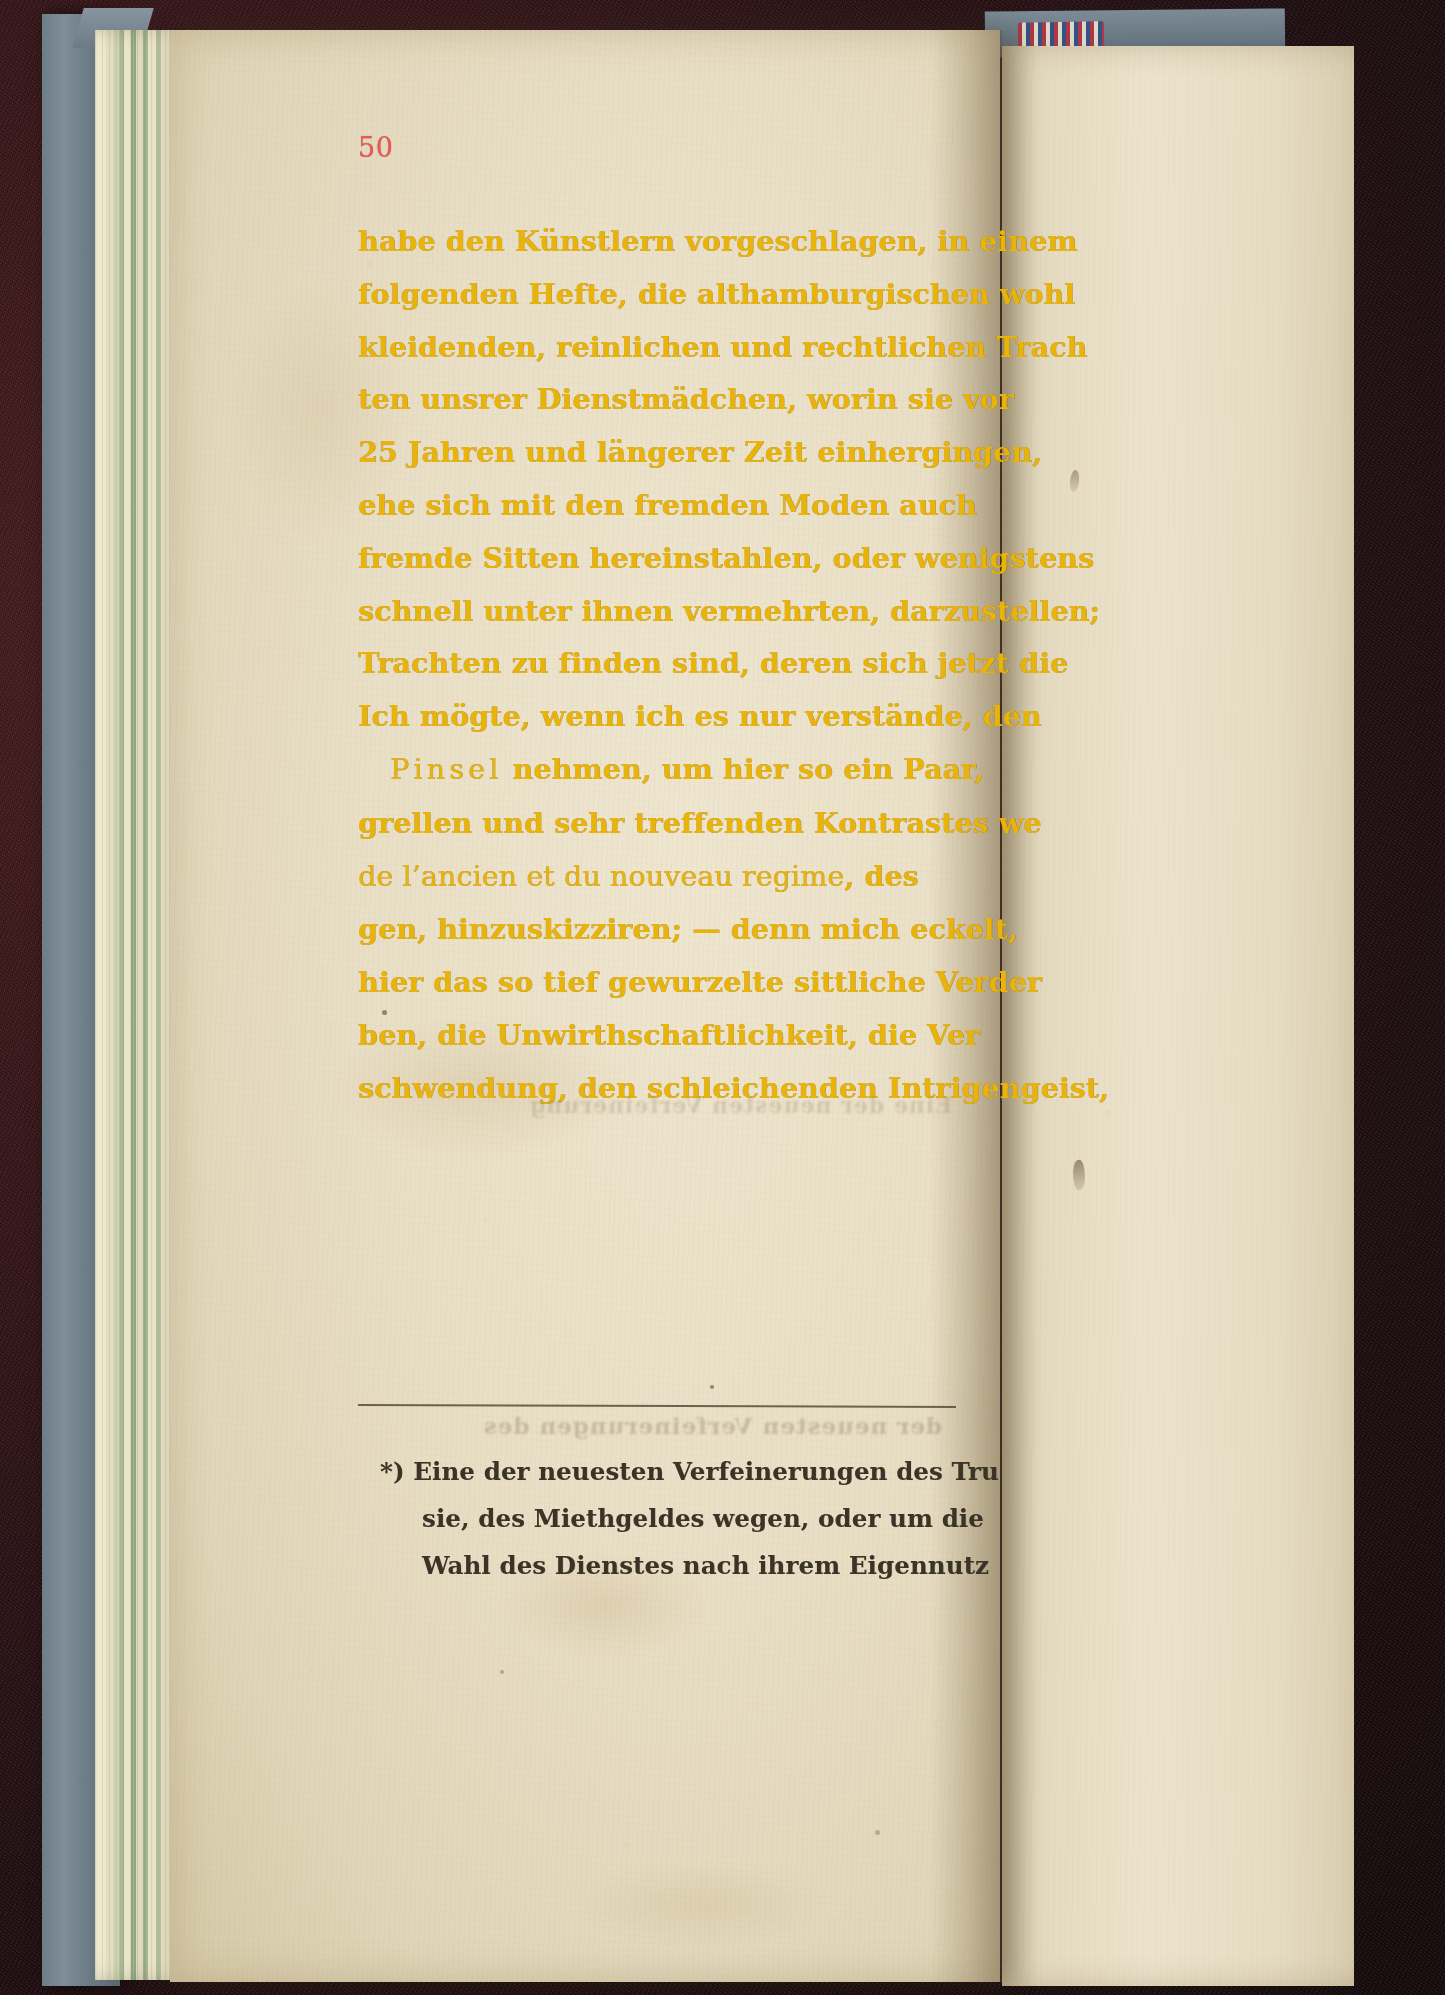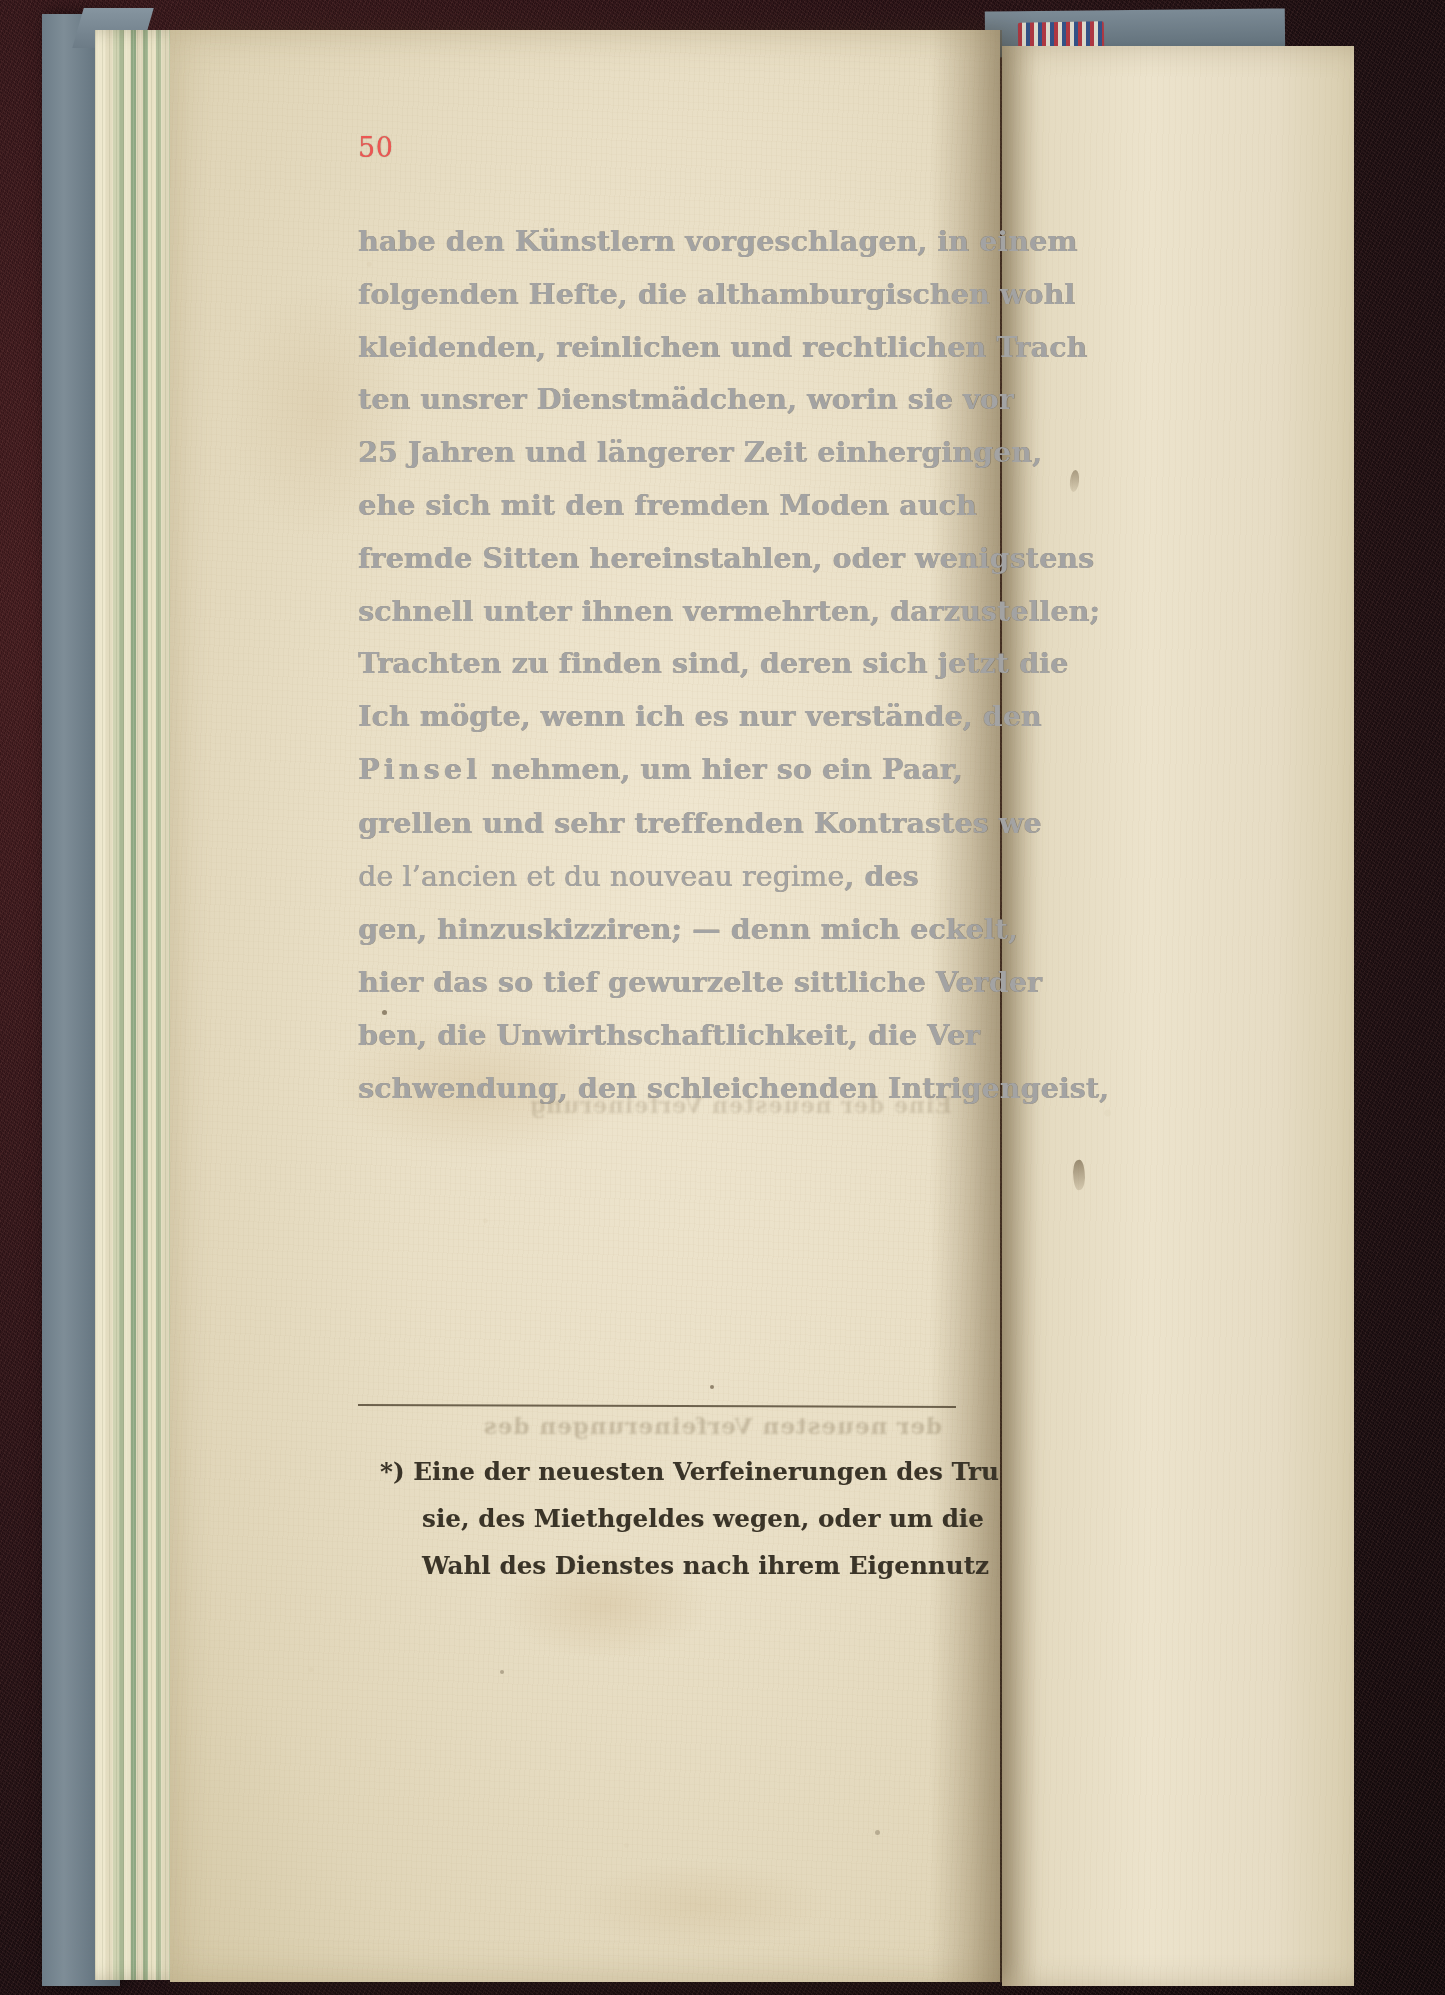--- a/index.html
+++ b/index.html
@@ -142,30 +142,30 @@
     font-family:"DejaVu Serif",serif;
     font-size:27px;color:#ef4444;letter-spacing:.5px;
     margin:0 0 52px 0;opacity:.88;
     text-shadow:0 0 1px rgba(60,48,30,.55);
   }
 
   .line{
     font-family:"DejaVu Serif",serif;
     font-size:28.5px;
     line-height:52.8px;
-    color:#a3a3a3;
+    color:#eab308;
     white-space:nowrap;
     letter-spacing:.1px;
     text-shadow:
        .4px .35px 0 rgba(58,48,32,.40),
       -.35px -.3px 0 rgba(72,60,40,.22);
   }
   .fr{ font-weight:700; }                 
   .ant{ font-weight:400; font-family:"DejaVu Serif",serif; } 
-  .sperr{ font-weight:700; letter-spacing:4.2px; }
+  .sperr{ font-weight:400; letter-spacing:4.2px;margin-left:32px; }
 
   
   .fn-rule{
     position:absolute;left:358px;top:1405px;width:598px;height:0;
     border-top:2.2px solid #4a3f2c;opacity:.78;transform:rotate(0.18deg);
   }
   .footnote{
     position:absolute;left:380px;top:1448px;width:590px;
   }
   .fn-line{

